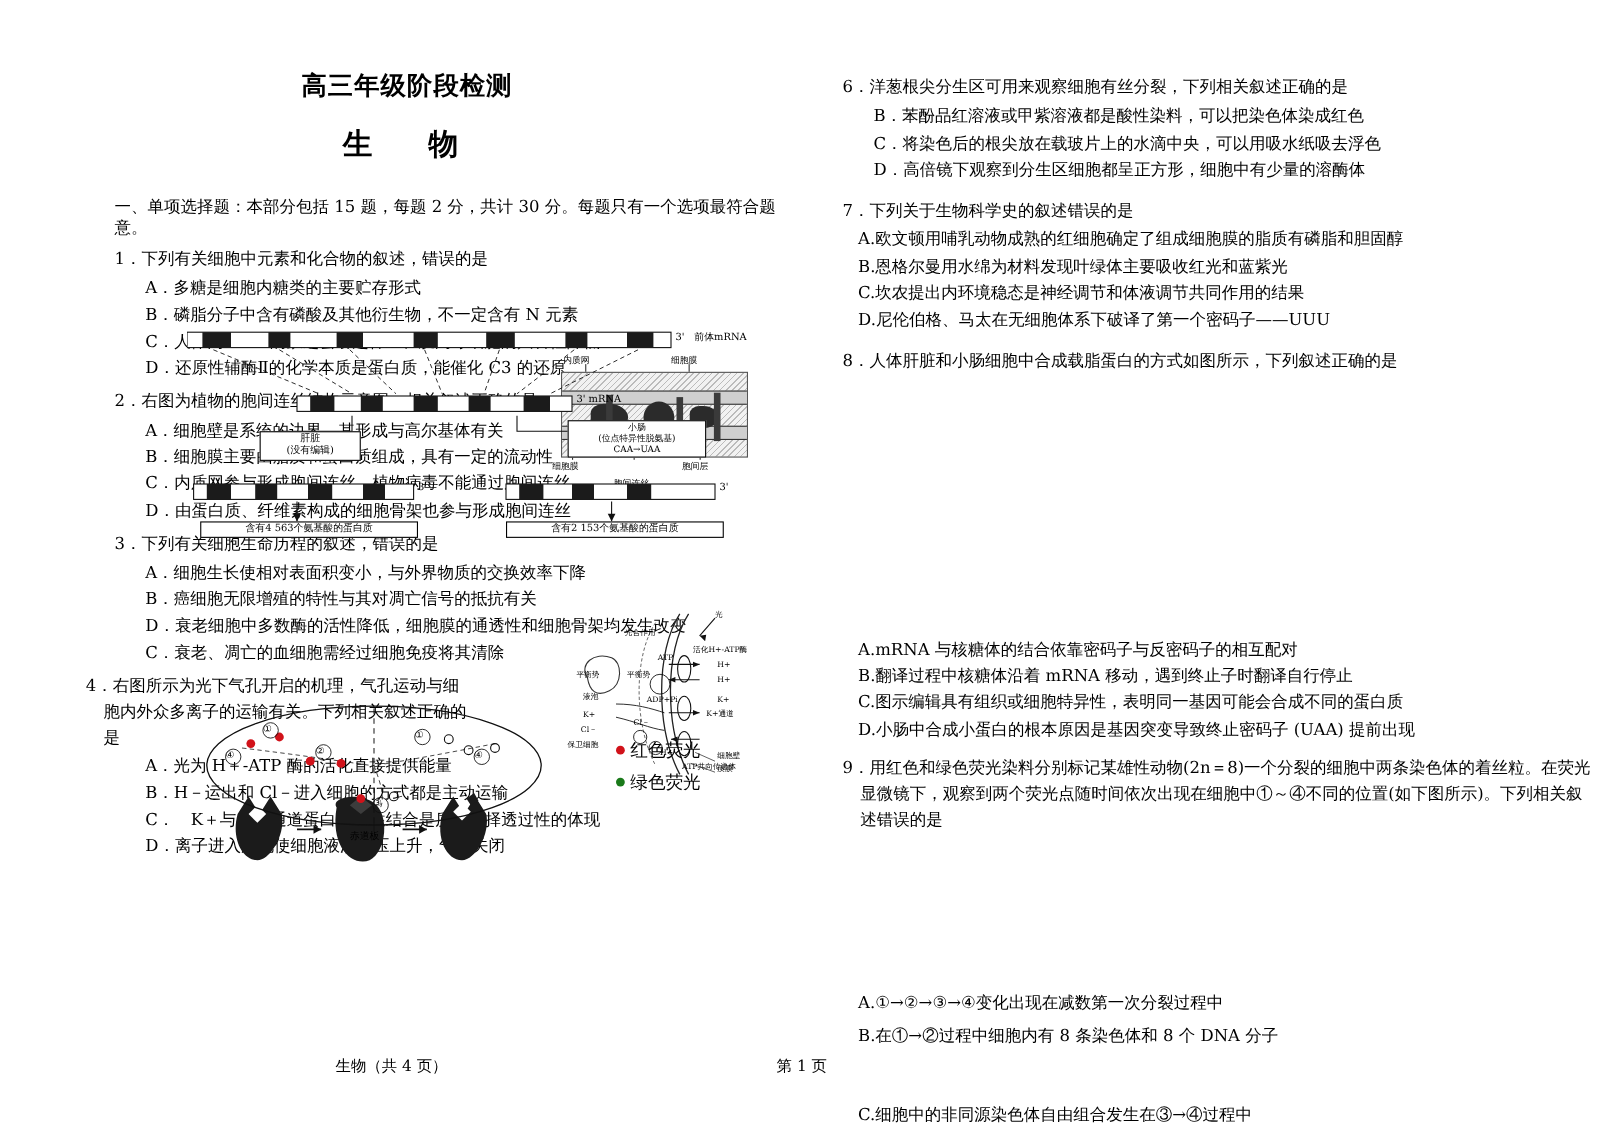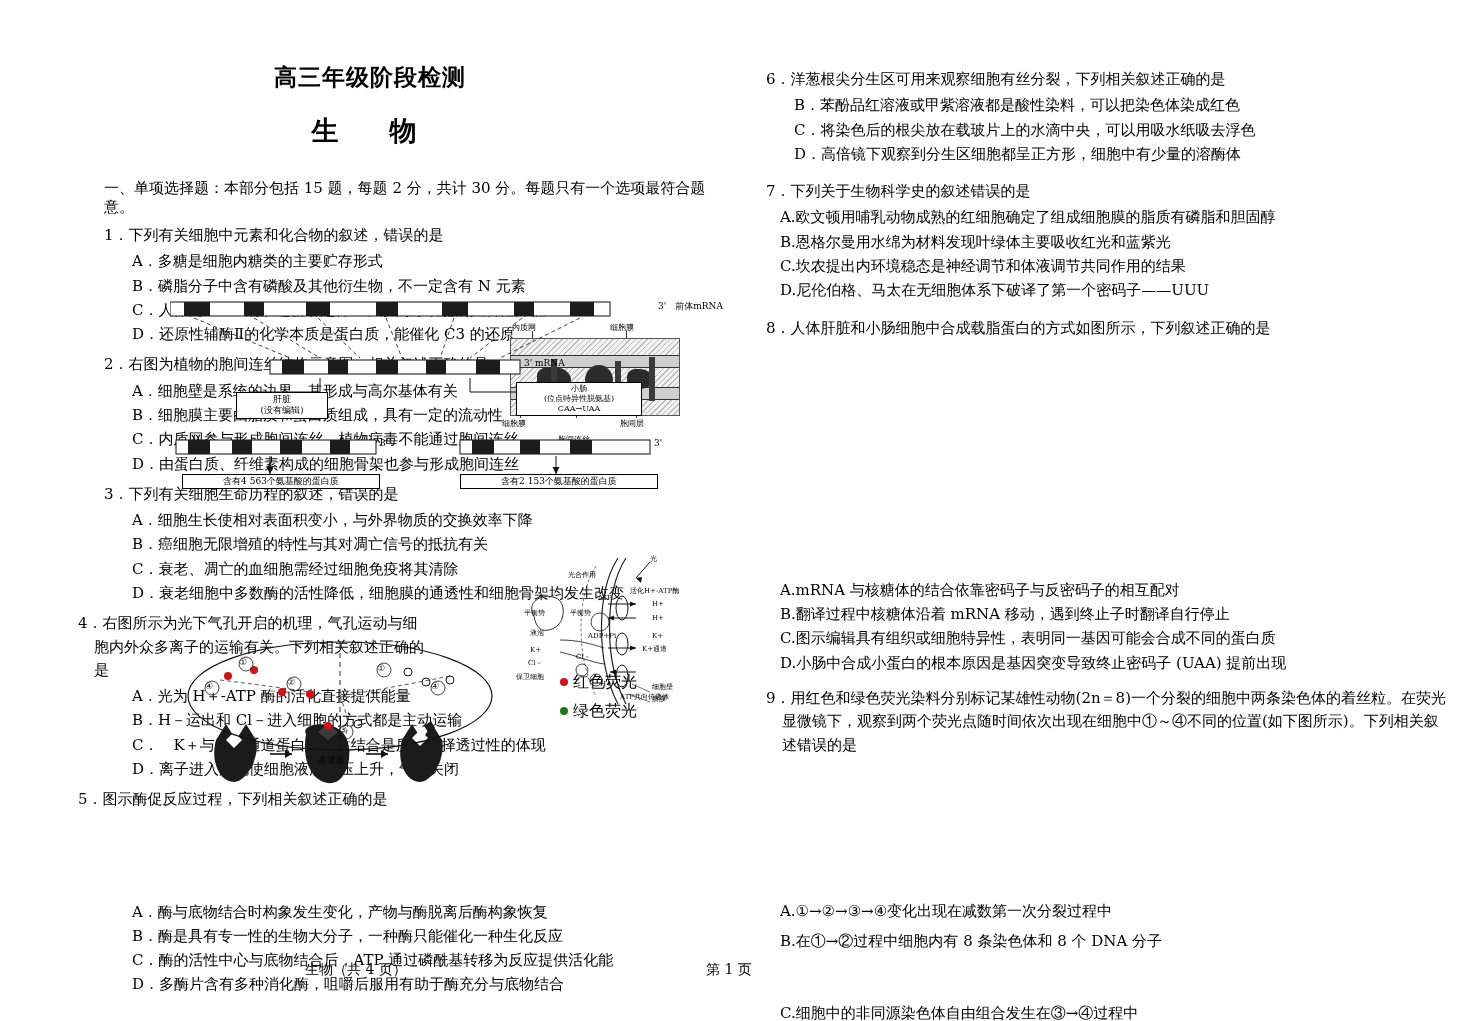--- a/index.html
+++ b/index.html
@@ -234,45 +234,35 @@
         <div class="opt">C．内质网参与形成胞间连丝，植物病毒不能通过胞间连丝</div>
         <div class="opt">D．由蛋白质、纤维素构成的细胞骨架也参与形成胞间连丝</div>
       </div>
     </div>
 
     <div class="q">
       <div class="q-stem">3．下列有关细胞生命历程的叙述，错误的是</div>
       <div class="opts">
         <div class="opt">A．细胞生长使相对表面积变小，与外界物质的交换效率下降</div>
         <div class="opt">B．癌细胞无限增殖的特性与其对凋亡信号的抵抗有关</div>
+        <div class="opt">D．衰老细胞中多数酶的活性降低，细胞膜的通透性和细胞骨架均发生改变</div>
         <div class="opt">C．衰老、凋亡的血细胞需经过细胞免疫将其清除</div>
-        <div class="opt">D．衰老细胞中多数酶的活性降低，细胞膜的通透性和细胞骨架均发生改变</div>
       </div>
     </div>
 
     <div class="q" style="padding-left:58px;">
       <div class="q-stem" style="width:330px;">4．右图所示为光下气孔开启的机理，气孔运动与细胞内外众多离子的运输有关。下列相关叙述正确的是</div>
       <div class="opts" style="padding-left:26px;">
         <div class="opt">A．光为 H＋-ATP 酶的活化直接提供能量</div>
         <div class="opt">B．H－运出和 Cl－进入细胞的方式都是主动运输</div>
         <div class="opt">C．　K＋与 K＋通道蛋白特异性结合是质膜选择透过性的体现</div>
         <div class="opt">D．离子进入液泡使细胞液渗透压上升，气孔关闭</div>
       </div>
     </div>
 
-    <div class="q" style="padding-left:58px;">
-      <div class="q-stem">5．图示酶促反应过程，下列相关叙述正确的是</div>
-      <div style="height:86px;"></div>
-      <div class="opts" style="padding-left:26px;">
-        <div class="opt">A．酶与底物结合时构象发生变化，产物与酶脱离后酶构象恢复</div>
-        <div class="opt">B．酶是具有专一性的生物大分子，一种酶只能催化一种生化反应</div>
-        <div class="opt">C．酶的活性中心与底物结合后，ATP 通过磷酰基转移为反应提供活化能</div>
-        <div class="opt">D．多酶片含有多种消化酶，咀嚼后服用有助于酶充分与底物结合</div>
-      </div>
-    </div>
 
   </div>
 
   <div class="col col-right">
 
     <div class="q" style="margin-top:68px;">
       <div class="q-stem">6．洋葱根尖分生区可用来观察细胞有丝分裂，下列相关叙述正确的是</div>
       <div class="opts">
         <div class="opt">B．苯酚品红溶液或甲紫溶液都是酸性染料，可以把染色体染成红色</div>
         <div class="opt">C．将染色后的根尖放在载玻片上的水滴中央，可以用吸水纸吸去浮色</div>
@@ -471,21 +461,21 @@
       </g>
 
       <g stroke="#111" stroke-width="1" fill="none">
         <path d="M100 160 L 100 178"></path>
         <path d="M386 160 L 386 178"></path>
       </g>
       <path d="M100 178 l -3.5 -7 l 7 0 z" fill="#111"></path>
       <path d="M386 178 l -3.5 -7 l 7 0 z" fill="#111"></path>
     </svg>
 
-    <div class="lbl" style="left:444px; top:4px;margin-left:44px;">3'　前体mRNA</div>
+    <div class="lbl" style="left:444px; top:4px;">3'　前体mRNA</div>
     <div class="lbl" style="left:354px; top:62px;">3'  mRNA</div>
     <div class="lbl" style="left:210px; top:142px;">3'</div>
     <div class="lbl" style="left:484px; top:142px;">3'</div>
 
     <div class="boxlbl" style="left:66px; top:96px; width:84px; white-space:pre-line;">肝脏
 (没有编辑)</div>
     <div class="boxlbl" style="left:346px; top:86px; width:118px; white-space:pre-line; font-size:8px;">小肠
 (位点特异性脱氨基)
 CAA→UAA</div>
     <div class="boxlbl" style="left:12px; top:178px; width:190px;">含有4 563个氨基酸的蛋白质</div>

